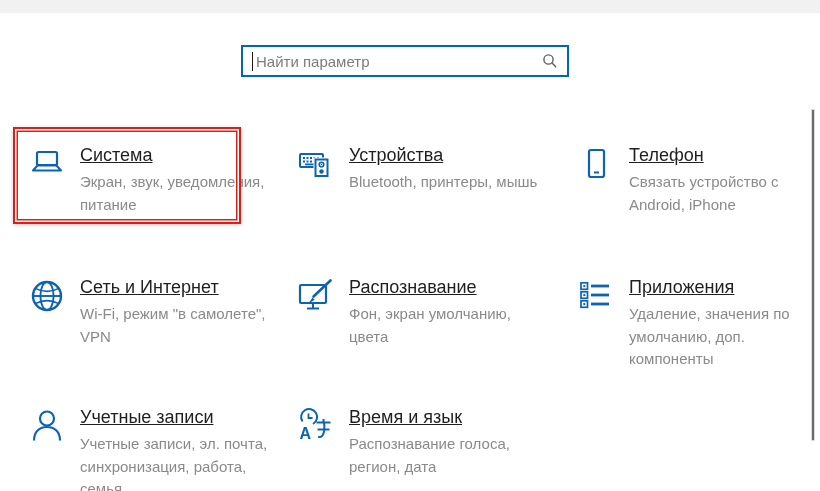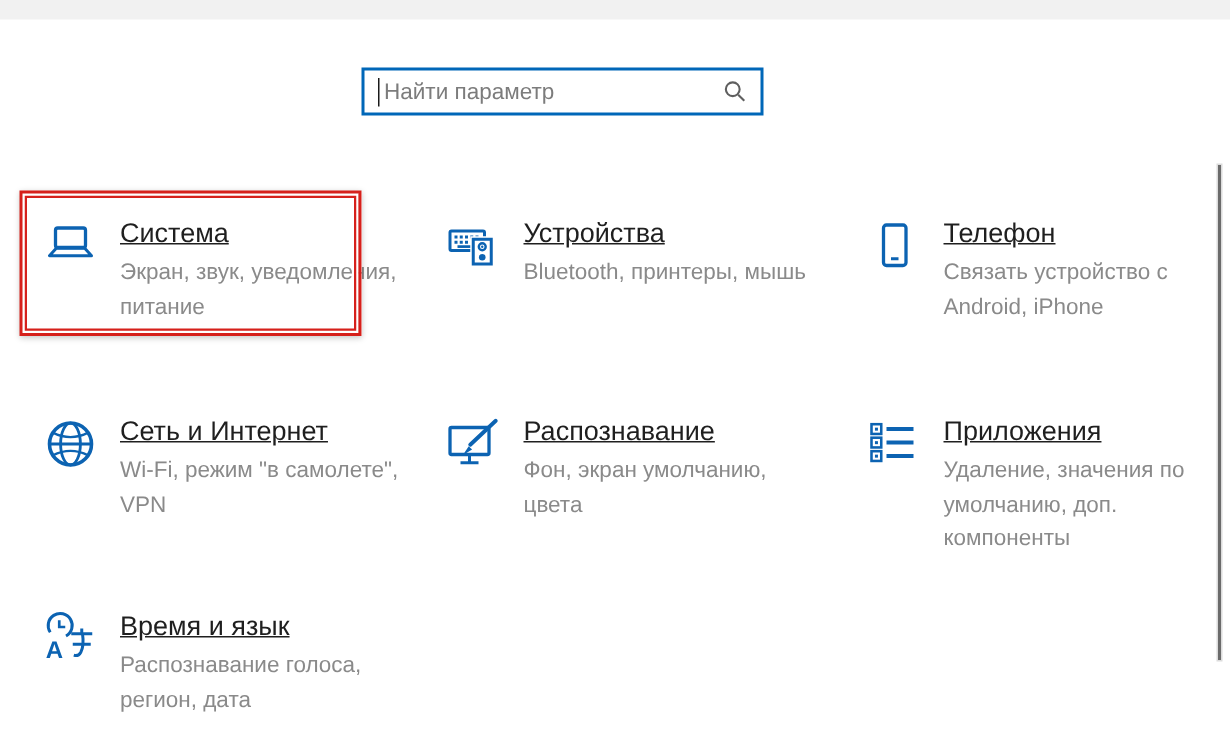--- a/index.html
+++ b/index.html
@@ -8,21 +8,21 @@
     --placeholder-text:#7c7c7c;
   }
   *{box-sizing:border-box;}
   html,body{margin:0;padding:0;}
   body{
     width:820px;height:491px;position:relative;overflow:hidden;background:#fff;
     font-family:"Liberation Sans", sans-serif;
   }
   .top-strip{position:absolute;left:0;top:0;width:820px;height:13px;background:var(--top-strip);}
   .search-box{
-    position:absolute;left:241px;top:45px;width:268px;height:32px;background:#fff;
+    position:absolute;left:241px;top:45px;width:328px;height:32px;background:#fff;
     border:2px solid var(--search-border);display:flex;align-items:center;padding:0 9px;
   }
   .caret{width:1px;height:19px;background:#1a1a1a;margin-right:3px;flex:0 0 1px;}
   .search-placeholder{flex:1;font-size:15px;color:var(--placeholder-text);white-space:nowrap;overflow:hidden;}
   .search-icon{flex:0 0 16px;height:16px;display:flex;align-items:center;justify-content:center;}
   .grid{
     position:absolute;left:16px;top:130px;display:grid;
     grid-template-columns:269px 280px 255px;grid-template-rows:132px 130px 99px;
   }
   .tile{display:flex;align-items:flex-start;height:96px;padding:14px 4px 0 12px;cursor:pointer;}
@@ -157,20 +157,32 @@
         <rect x="6.3" y="17.1" width="2" height="2" fill="currentColor"></rect>
         <rect x="6.3" y="26.1" width="2" height="2" fill="currentColor"></rect>
       </svg>
     </div>
     <div class="tile-text">
       <div class="tile-title">Приложения</div>
       <div class="tile-sub">Удаление, значения по умолчанию, доп. компоненты</div>
     </div>
   </div>
 
+  <div class="tile">
+    <div class="icon-box">
+      <svg width="38" height="38" viewBox="0 0 38 38">
+        <circle class="st" cx="19" cy="11.5" r="7" stroke-width="2.2"></circle>
+        <path class="st" d="M6 33.5 c0 -9.5 6 -13.5 13 -13.5 s13 4 13 13.5" stroke-width="2.2"></path>
+      </svg>
+    </div>
+    <div class="tile-text">
+      <div class="tile-title">Учетные записи</div>
+      <div class="tile-sub">Учетные записи, эл. почта, синхронизация, работа, семья</div>
+    </div>
+  </div>
 
   <div class="tile">
     <div class="icon-box">
       <svg width="38" height="38" viewBox="0 0 38 38">
         <path class="st" d="M5.5 14.5 a8 8 0 1 1 10.5 2.5" stroke-width="2"></path>
         <path class="st" d="M11.5 6.5 v4.5 h4" stroke-width="1.8"></path>
         <text x="2.5" y="31.5" font-size="16" font-weight="bold" fill="currentColor" font-family="Liberation Sans, sans-serif">A</text>
         <line class="st" x1="26.5" y1="12" x2="26.5" y2="15.5" stroke-width="2"></line>
         <line class="st" x1="19.5" y1="15.5" x2="33.5" y2="15.5" stroke-width="2"></line>
         <line class="st" x1="20.5" y1="22.5" x2="32.5" y2="22.5" stroke-width="2"></line>

